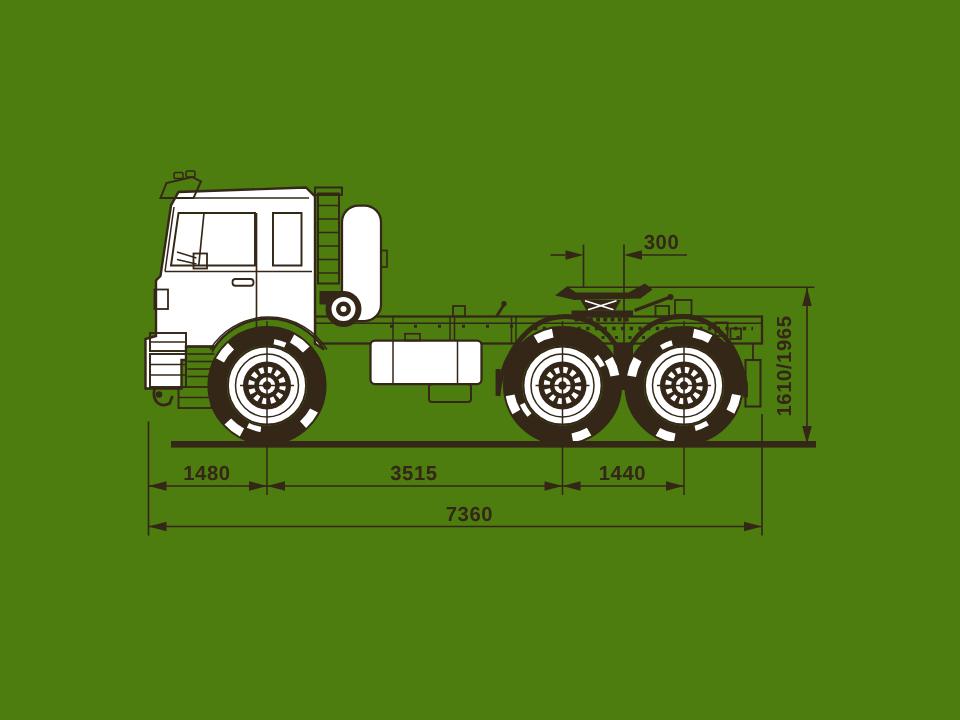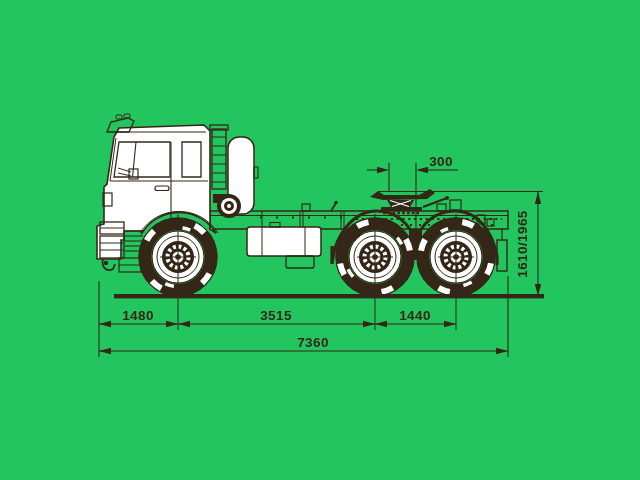--- a/index.html
+++ b/index.html
@@ -1,17 +1,17 @@
 <!DOCTYPE html>
 <html><head>
 <meta charset="utf-8">
 <style>
   html,body{margin:0;padding:0;background:#ffffff;}
   body{width:640px;height:480px;overflow:hidden;font-family:"Liberation Sans",sans-serif;}
-  #stage{position:relative;width:640px;height:480px;background:#22c55e;}
+  #stage{position:relative;width:640px;height:480px;background:#4d7c0f;}
   svg{display:block;}
   .dimtext{font-family:"Liberation Sans",sans-serif;font-size:13.5px;font-weight:700;
            letter-spacing:0.4px;fill:#342718;}
 </style>
 </head>
 <body>
 
 <div id="stage">
 <svg width="640" height="480" viewBox="0 0 640 480">
 

